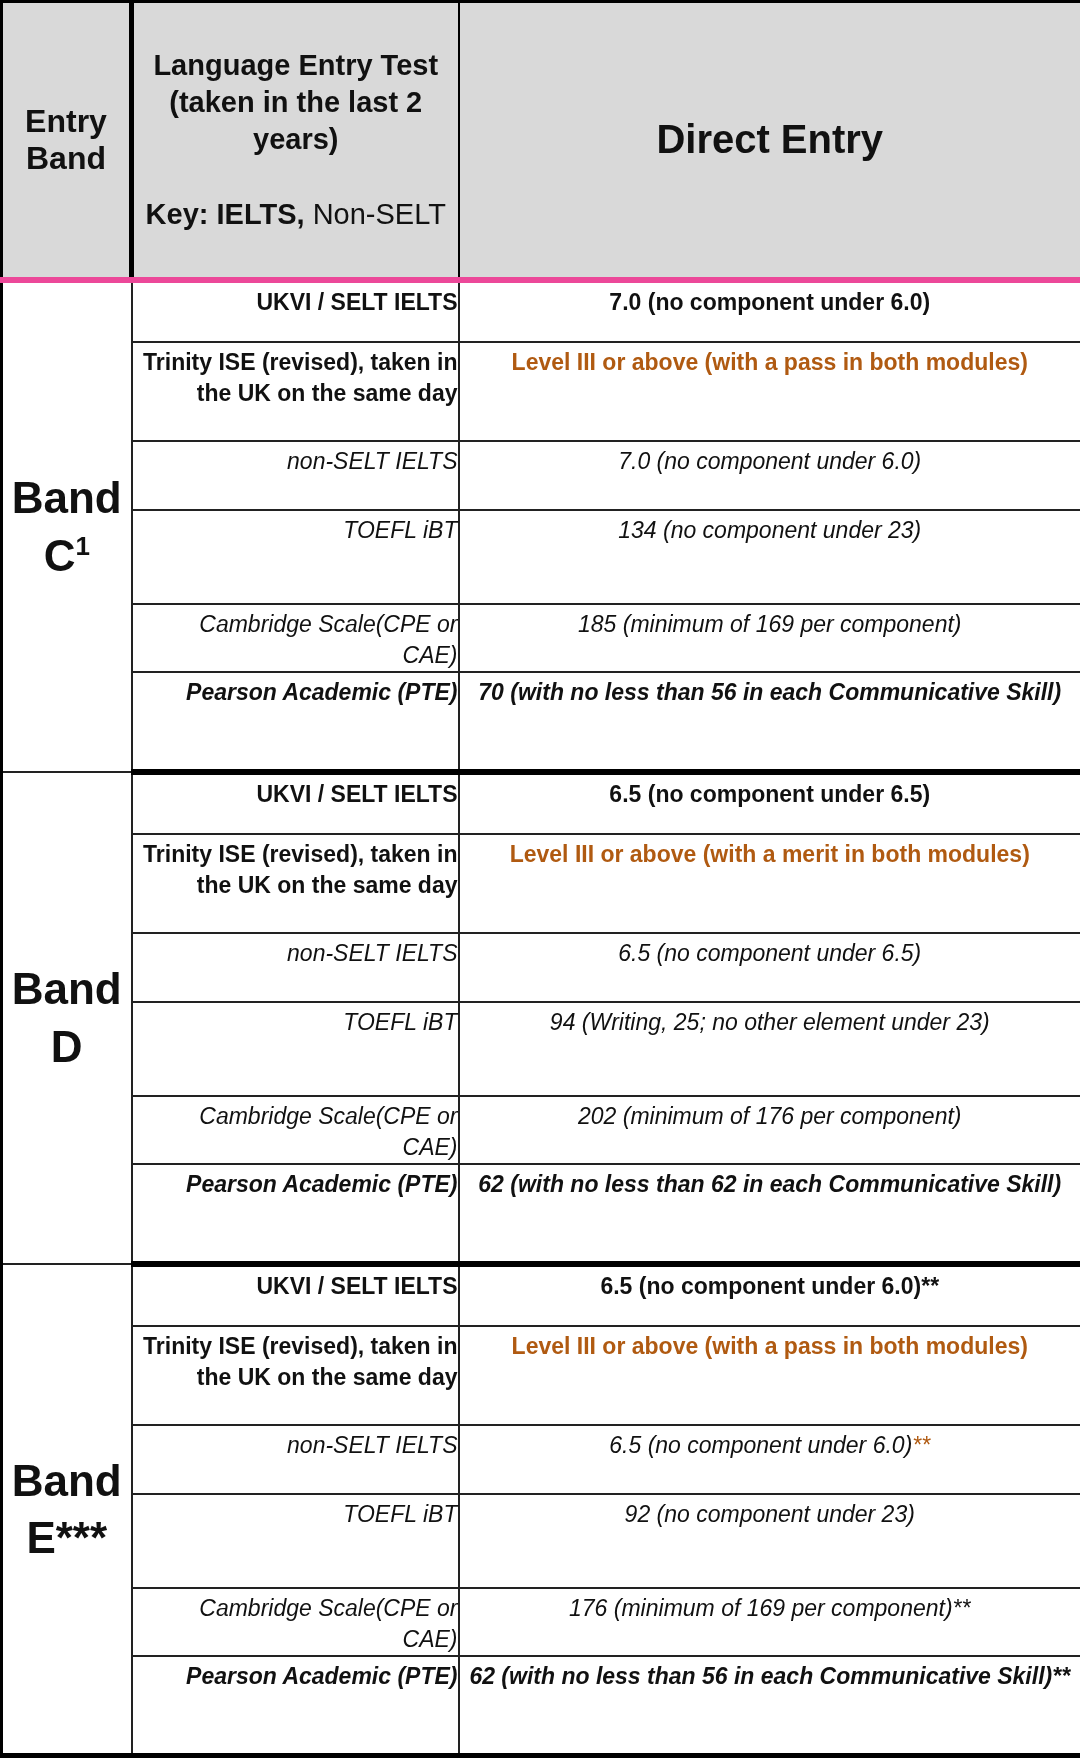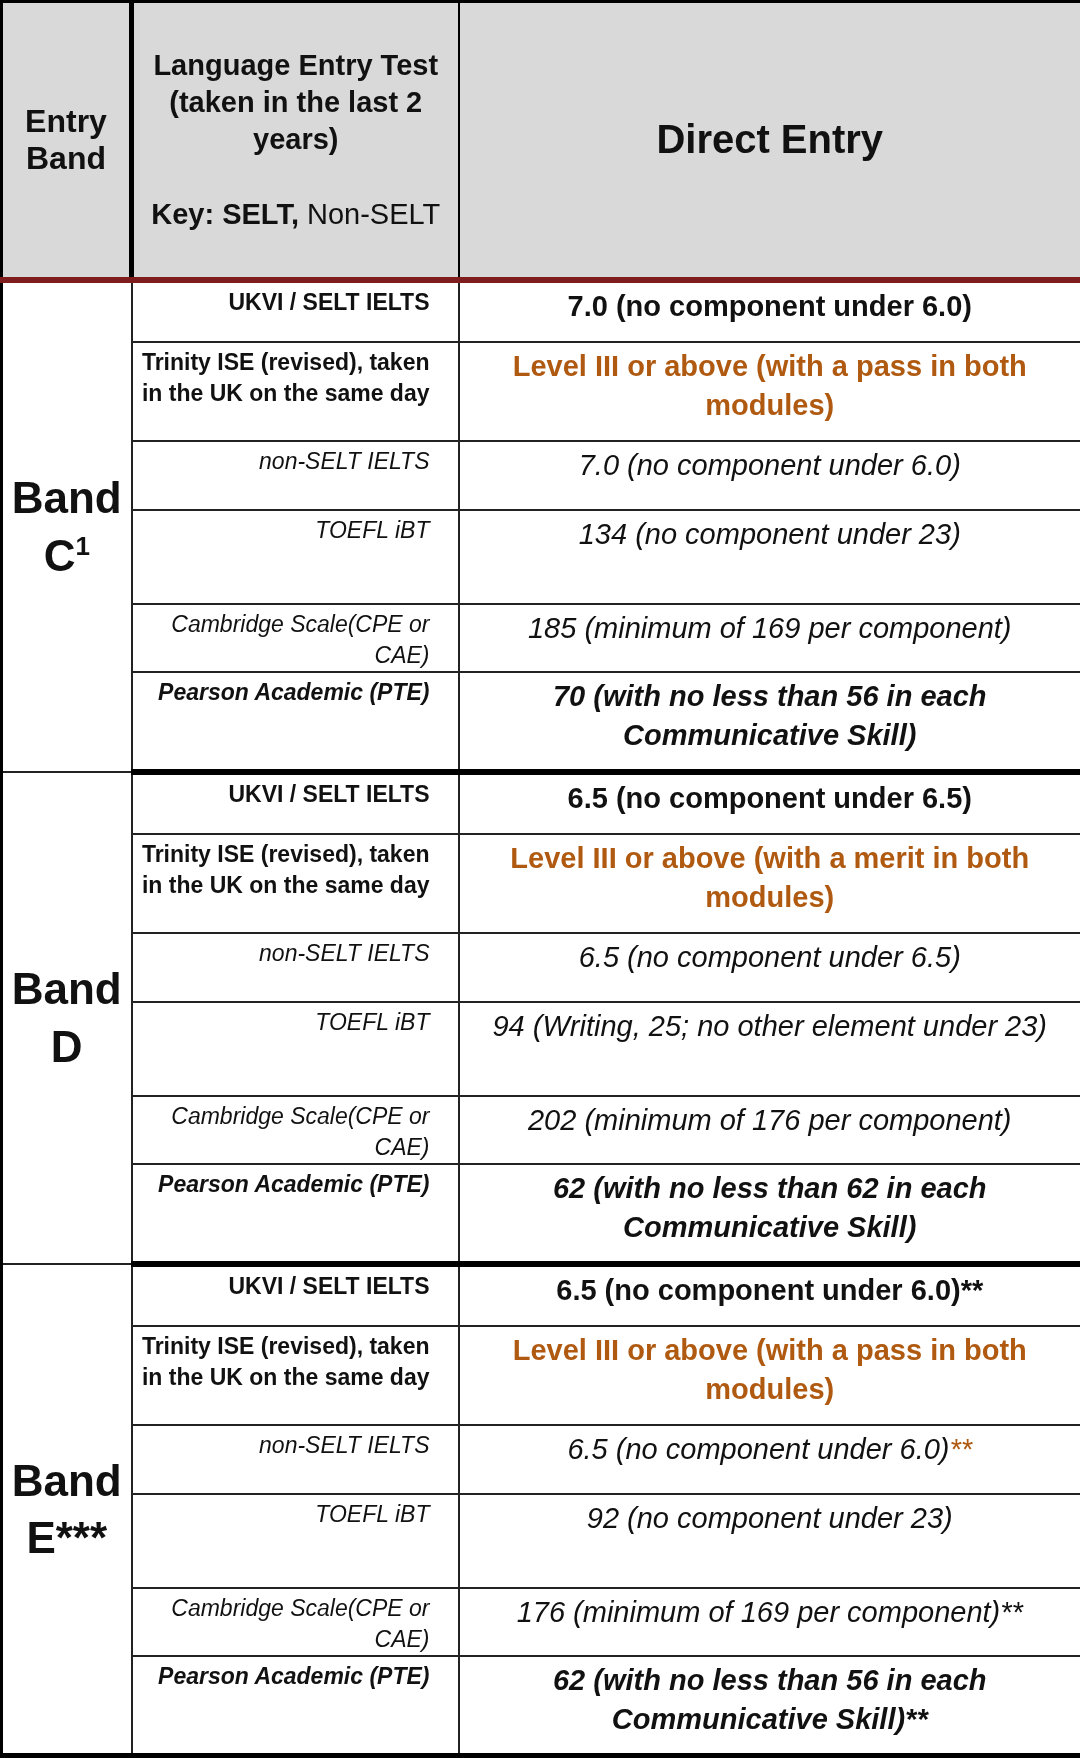--- a/index.html
+++ b/index.html
@@ -14,43 +14,43 @@
     border-collapse:collapse;table-layout:fixed;
     border:3px solid #000;border-bottom:6px solid #000;
   }
   col.c1{width:130px;}
   col.c2{width:327px;}
   col.c3{width:623px;}
   
   tr.hdr{height:278px;}
   tr.hdr th{
     background:var(--header_bg);
-    border-bottom:6px solid #7f1d1d;
+    border-bottom:6px solid #ec4899;
     vertical-align:middle;
     font-weight:bold;padding:0 6px;
   }
   th.h-band{font-size:32px;line-height:1.15;border-right:5px solid #000;}
   th.h-test{font-size:29px;line-height:1.28;border-right:2px solid #000;}
   th.h-direct{font-size:40px;}
   .key-line{margin-top:38px;}
   .key-italic{font-weight:normal;}
   
   td{border-top:2px solid #222;vertical-align:top;padding:4px 6px 0 6px;}
   td.band-cell{
     vertical-align:middle;text-align:center;
     font-weight:bold;font-size:44px;line-height:1.3;
     border-right:2px solid #222;padding:0;
   }
   td.band-cell sup{font-size:26px;}
   td.test-cell{
-    text-align:right;padding-right:28px;
+    text-align:right;padding-right:0;
     border-right:2px solid #222;
     font-size:23px;line-height:1.35;
   }
-  td.value-cell{text-align:center;font-size:29px;line-height:1.35;}
+  td.value-cell{text-align:center;font-size:23px;line-height:1.35;}
   .strong{font-weight:bold;}
   .em{font-style:italic;}
   .accent{color:var(--accent);}
   tr.band-end td{border-bottom:6px solid #000;font-weight:bold;}
   
   tr.h-ukvi{height:62px;}
   tr.h-trinity{height:99px;}
   tr.h-nonselt{height:69px;}
   tr.h-toefl{height:94px;}
   tr.h-camb{height:63px;}
@@ -67,21 +67,21 @@
     </colgroup>
 
   <tbody>
       <tr class="hdr">
     <th class="h-band">
       <span>Entry</span><br>
       <span>Band</span>
     </th>
     <th class="h-test">
       <div>Language Entry Test (taken in the last 2 years)</div>
-      <div class="key-line"><span>Key: SELT,</span><span class="key-italic"> Non-SELT</span></div>
+      <div class="key-line"><span>Key: IELTS,</span><span class="key-italic"> Non-SELT</span></div>
     </th>
     <th class="h-direct">Direct Entry</th>
   </tr>
 
   <tr class="h-ukvi">
     <td class="band-cell" rowspan="6">
       <span>Band</span><br>
       <span>C</span><sup>1</sup>
     </td>
     <td class="test-cell strong">UKVI / SELT IELTS</td>

